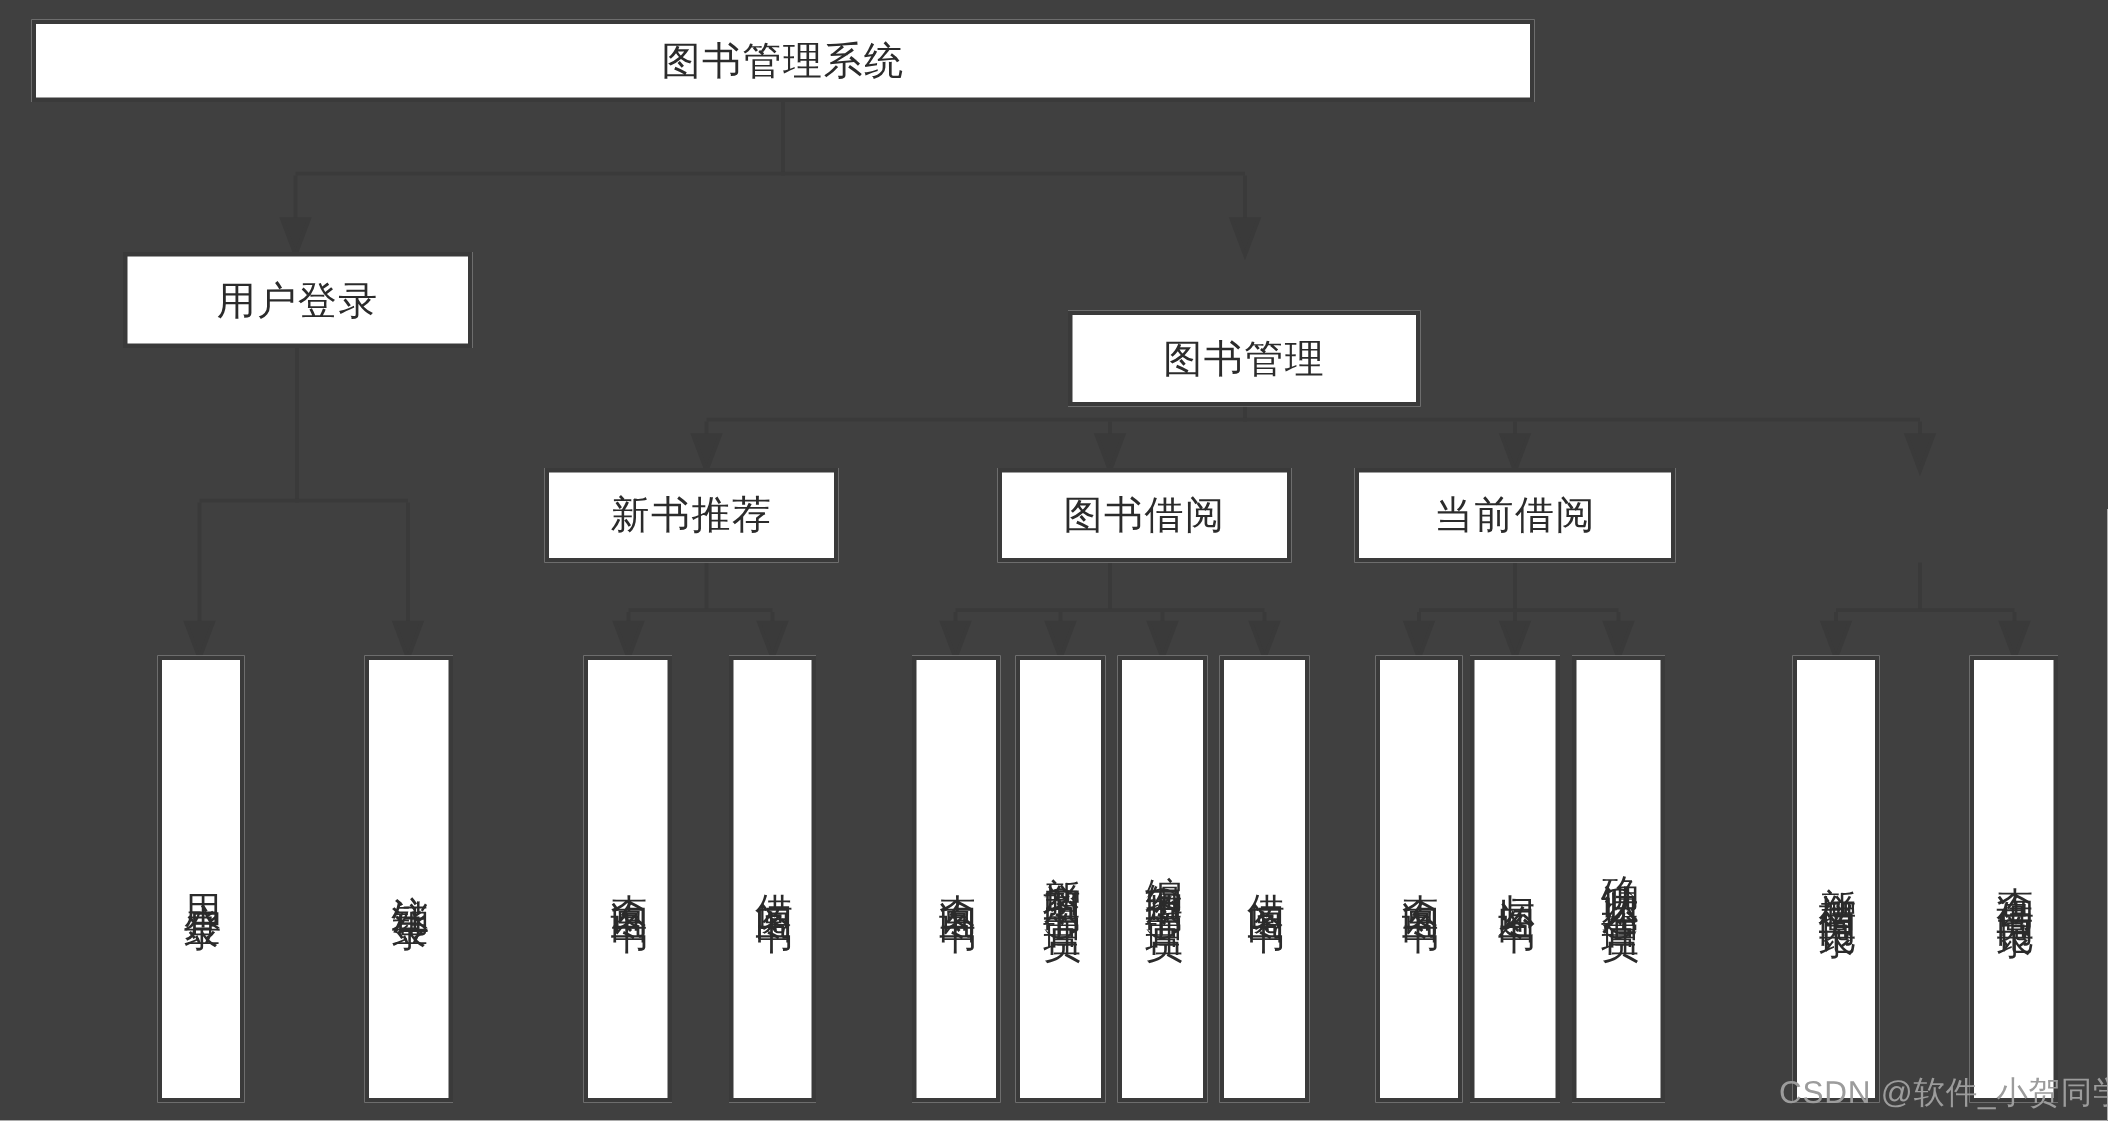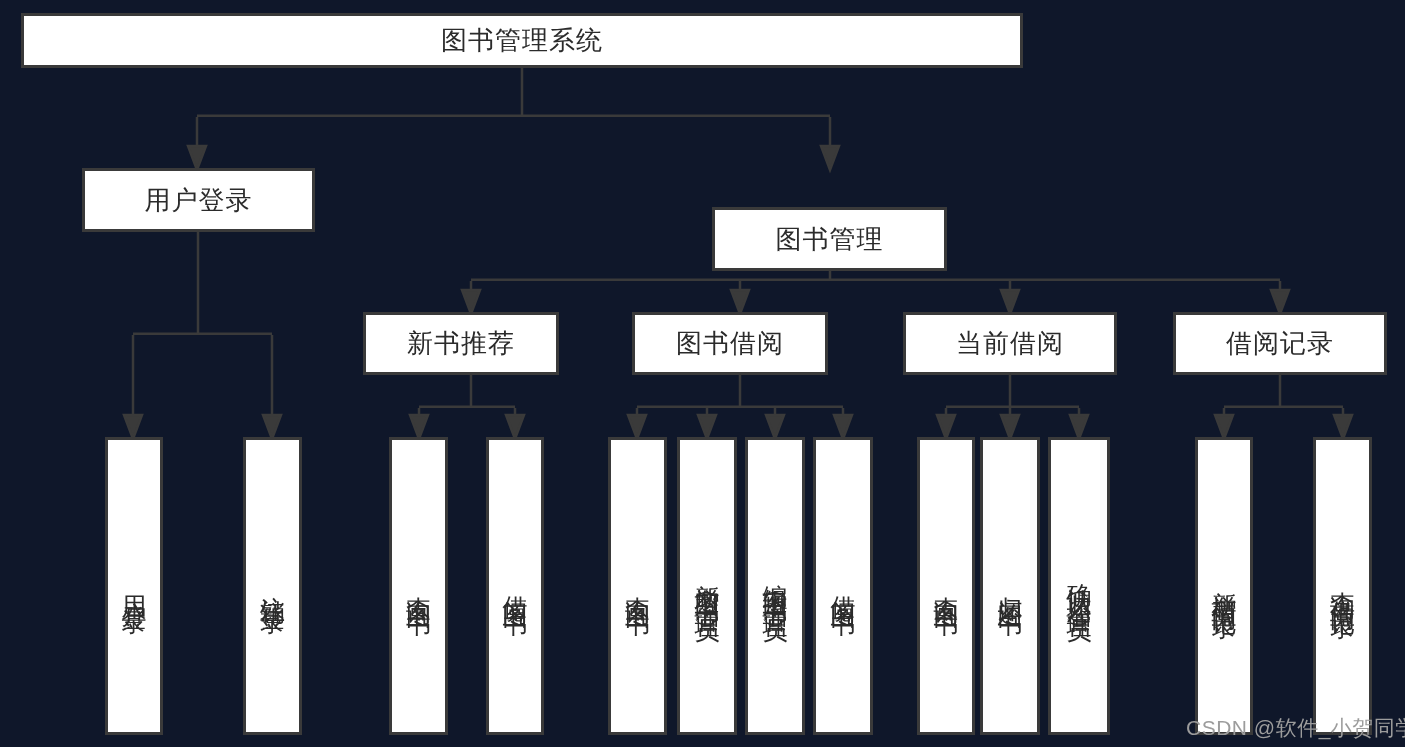--- a/index.html
+++ b/index.html
@@ -5,21 +5,21 @@
   html, body {
     margin: 0;
     padding: 0;
     background: #ffffff;
     font-family: "Liberation Sans", sans-serif;
   }
   #stage {
     position: relative;
     width: 1405px;
     height: 747px;
-    background: #0f172a;
+    background: #404040;
     overflow: hidden;
   }
   .node {
     position: absolute;
     box-sizing: border-box;
     border: 3px solid #3a3a3a;
     background: #ffffff;
     display: flex;
     align-items: center;
     justify-content: center;
@@ -148,23 +148,22 @@
       </g>
     </g>
   </svg>
 
   <div class="node" style="left:21px; top:13px; width:1002px; height:55px;">图书管理系统</div>
 
   <div class="node" style="left:82px; top:168px; width:233px; height:64px;">用户登录</div>
   <div class="node" style="left:712px; top:168px; width:235px; height:64px;margin-top:39px;">图书管理</div>
 
   <div class="node" style="left:363px; top:312px; width:196px; height:63px;">新书推荐</div>
-  <div class="node" style="left:632px; top:312px; width:196px; height:63px;">图书借阅</div>
+  <div class="node" style="left:665px; top:312px; width:196px; height:63px;">图书借阅</div>
   <div class="node" style="left:903px; top:312px; width:214px; height:63px;">当前借阅</div>
-  <div class="node" style="left:1173px; top:312px; width:214px; height:63px;">借阅记录</div>
 
   <div class="leaf" style="left:105px; width:58px;">
     <span>用户登录</span>
   </div>
   <div class="leaf" style="left:243px; width:59px;">
     <span>注销登录</span>
   </div>
   <div class="leaf" style="left:389px; width:59px;">
     <span>查询图书</span>
   </div>

